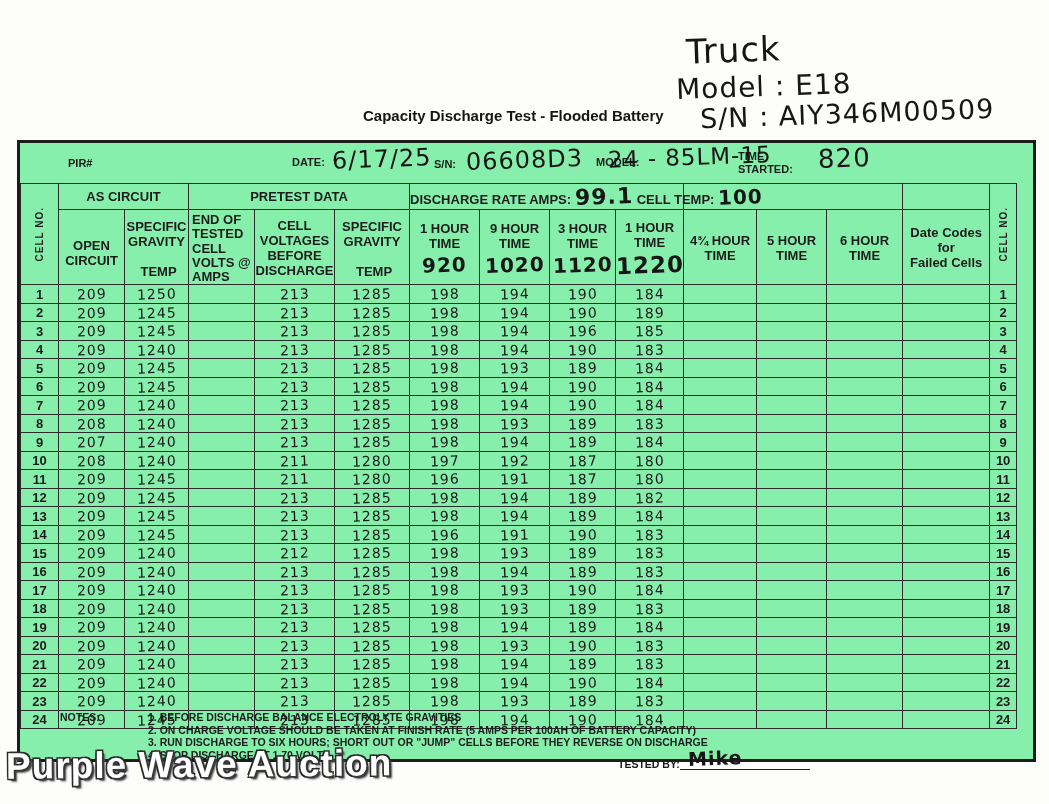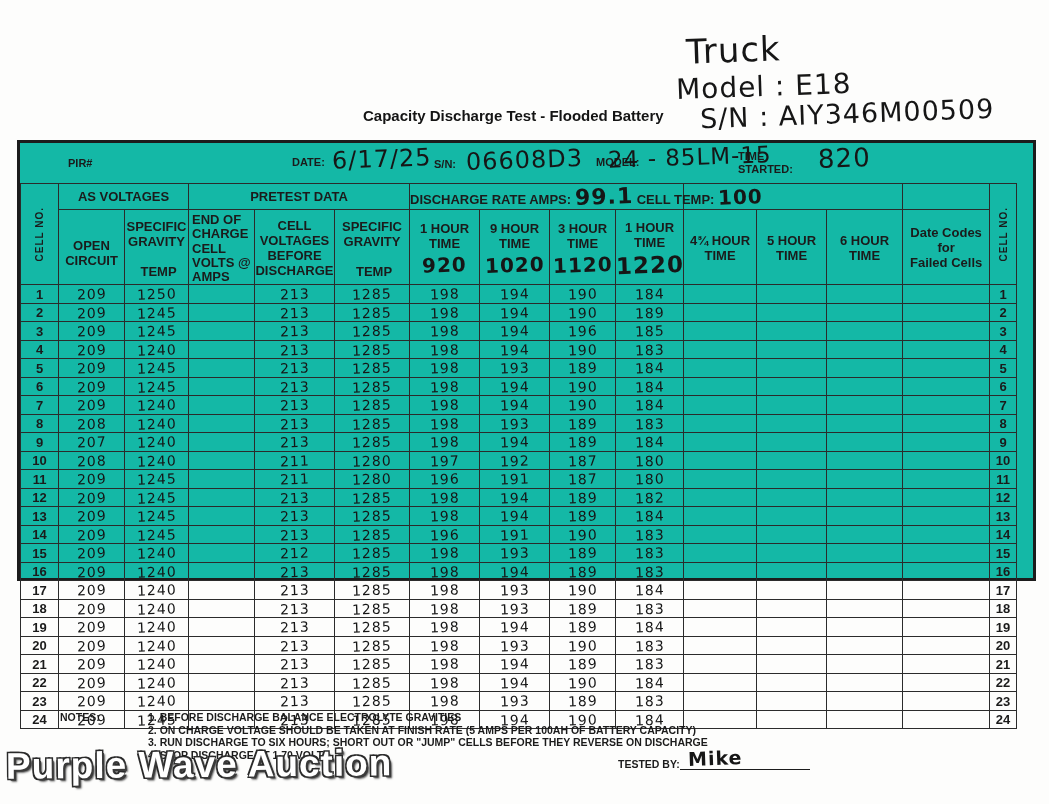--- a/index.html
+++ b/index.html
@@ -18,23 +18,23 @@
 
   .hw-top { position: absolute; line-height: 1.05; }
 
   .title {
     position: absolute; left: 363px; top: 107px;
     font-size: 15px; font-weight: bold; color: #141414;
   }
 
   .form {
     position: absolute; left: 17px; top: 140px;
-    width: 1019px; height: 441px;
+    width: 1019px; height: 622px;
     border: 3px solid #1c1c1c;
-    background: #14b8a6;
+    background: #86efac;
   }
 
   
   .band1 { position: absolute; left: 0; top: 0; width: 100%; height: 40px; }
   .b1lab { position: absolute; font-size: 11px; font-weight: bold; white-space: pre-line; }
   .b1val { position: absolute; }
 
   table.grid {
     position: absolute; left: 0; top: 40px;
     border-collapse: collapse; table-layout: fixed;
@@ -130,21 +130,21 @@
       <col style="width:76px">
         <col style="width:87px">
         <col style="width:27px">
     </colgroup>
     <tbody>
 
       <tr>
         <td class="band2 vert" rowspan="2">
           <div class="vtext">CELL NO.</div>
         </td>
-        <td class="band2" colspan="2">AS VOLTAGES</td>
+        <td class="band2" colspan="2">AS CIRCUIT</td>
         <td class="band2 pretest" colspan="3">PRETEST DATA</td>
         <td class="band2 discharge" colspan="4">
           <span>DISCHARGE RATE AMPS:</span>
           <span class="hw" style="font-size:22px;">99.1</span>
           <span>CELL TEMP:</span>
           <span class="hw" style="font-size:20px;">100</span>
         </td>
         <td class="band2" colspan="3"></td>
         <td class="band2"></td>
         <td class="band2 vert" rowspan="2">
@@ -157,21 +157,21 @@
           <div class="lab" style="padding-top:14px;">OPEN
 CIRCUIT</div>
         </td>
         <td class="colhead">
           <div class="lab">SPECIFIC
 GRAVITY</div>
           <div class="temp" style="padding-top:14px;">TEMP</div>
         </td>
         <td class="colhead">
           <div class="endlab">END OF
-CHARGE
+TESTED
 CELL
 VOLTS @
 AMPS</div>
         </td>
         <td class="colhead">
           <div class="lab">CELL
 VOLTAGES
 BEFORE
 DISCHARGE</div>
         </td>

